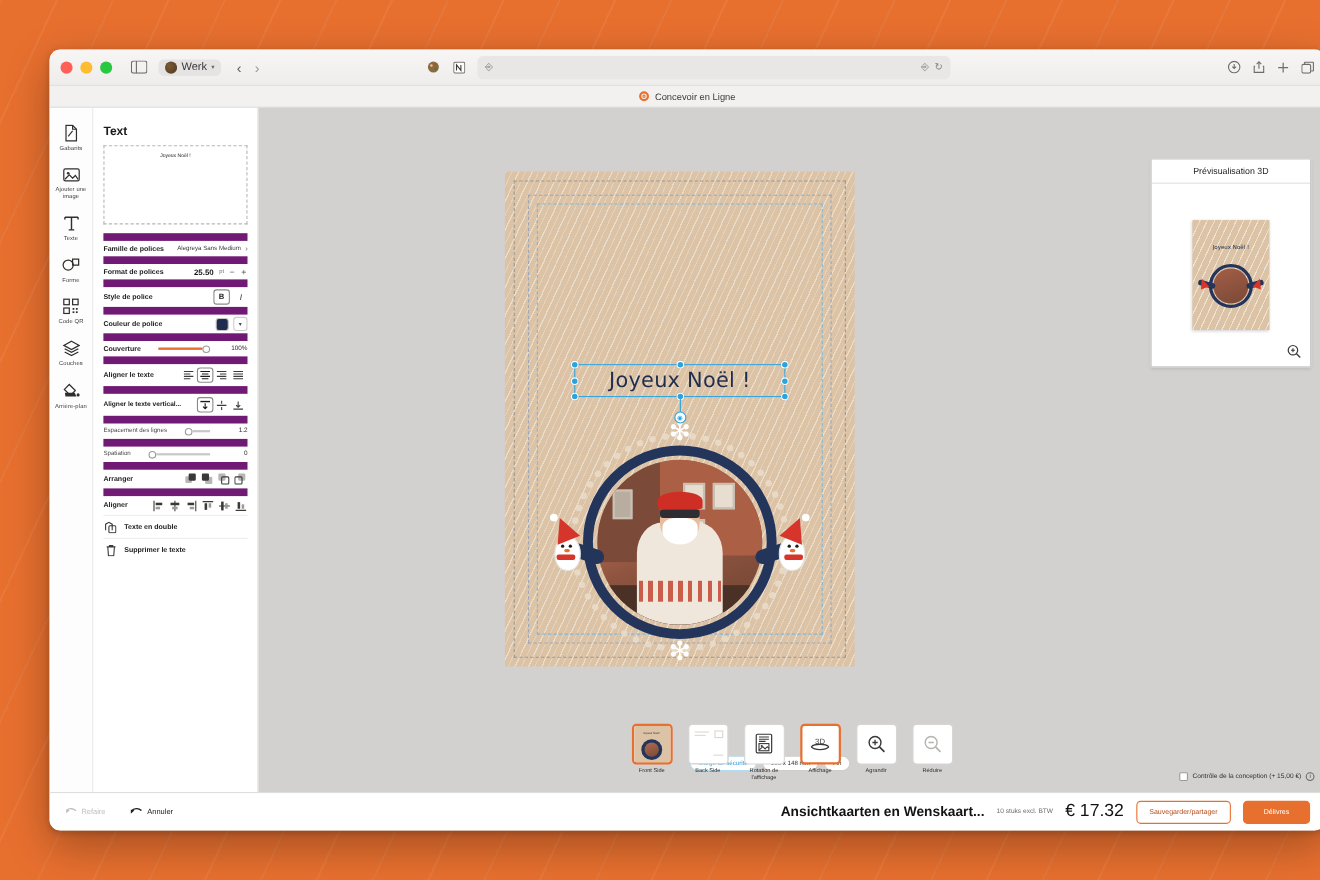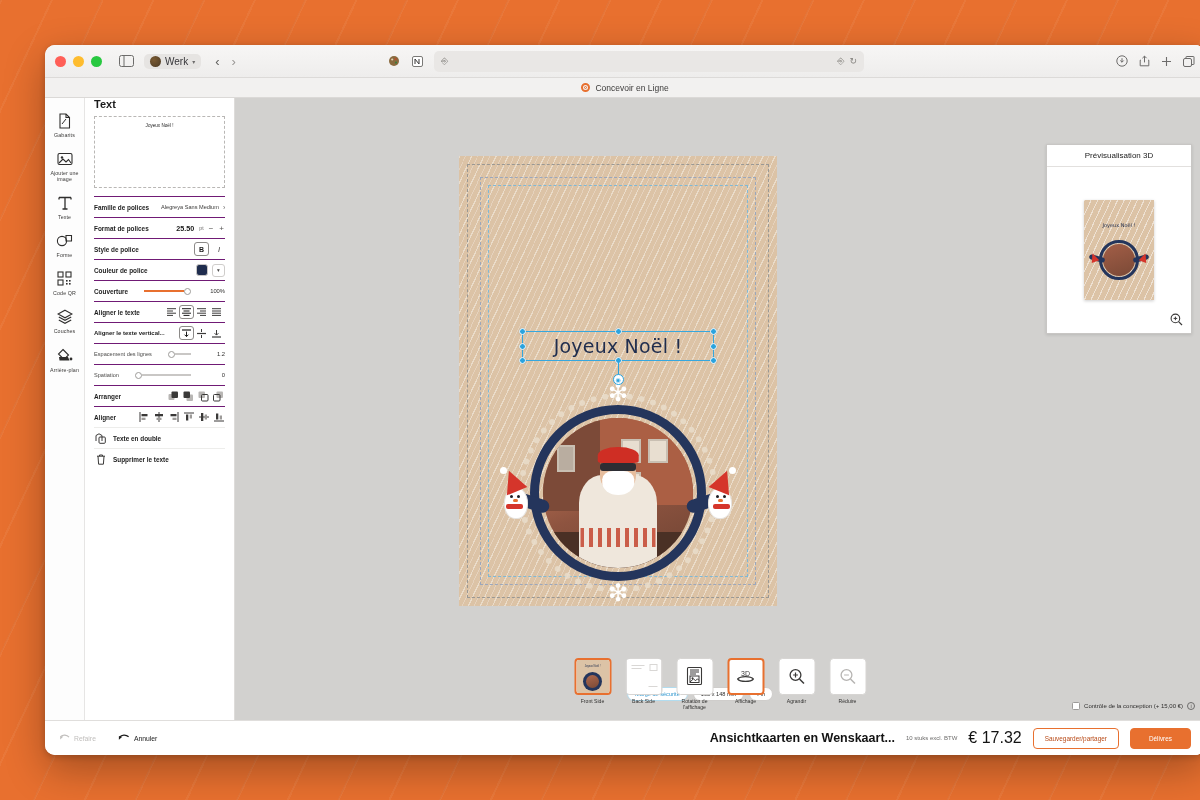--- a/index.html
+++ b/index.html
@@ -117,37 +117,37 @@
     cursor: pointer;
   }
   .rail-ic { width: 17px; height: 17px; display: flex; align-items: center; justify-content: center; color: #2f2e2d; }
   .rail-lb { font-size: 5.3px; color: #3b3a39; text-align: center; line-height: 1.15; letter-spacing: .1px; }
 
   
   .props {
     width: 150px; flex: 0 0 150px;
     background: #fff;
     border-right: 1px solid #dedcda;
-    padding: 0 9px 0;
+    padding: 16px 9px 0;
     overflow: hidden;
   }
   .props-title { font-size: 11px; font-weight: bold; color: #1b1b1b; margin-bottom: 6px; }
   .text-area {
     height: 72px;
     border: 1px dashed #b9b7b5;
     background: #fff;
     font-size: 4.6px; color: #1b1b1b;
     text-align: center;
     padding-top: 6px;
     margin-bottom: 8px;
   }
   .prow {
     display: flex; align-items: center; justify-content: space-between;
     min-height: 21px;
-    border-top: 1px solid #701a75;
+    border-top: 7px solid #701a75;
     gap: 12px;
     padding: 2px 0;
   }
   .prow:first-of-type { border-top: none; }
   .plabel { font-size: 6.4px; font-weight: bold; color: #1d1d1d; white-space: nowrap; }
   .plabel.light { font-weight: normal; font-size: 5.6px; color: #4b4a49; }
   .pval { font-size: 6.2px; color: #3a3938; white-space: nowrap; }
   .chev { font-size: 7px; color: #6d6c6b; }
   .pright { display: flex; align-items: center; gap: 4px; }
 

